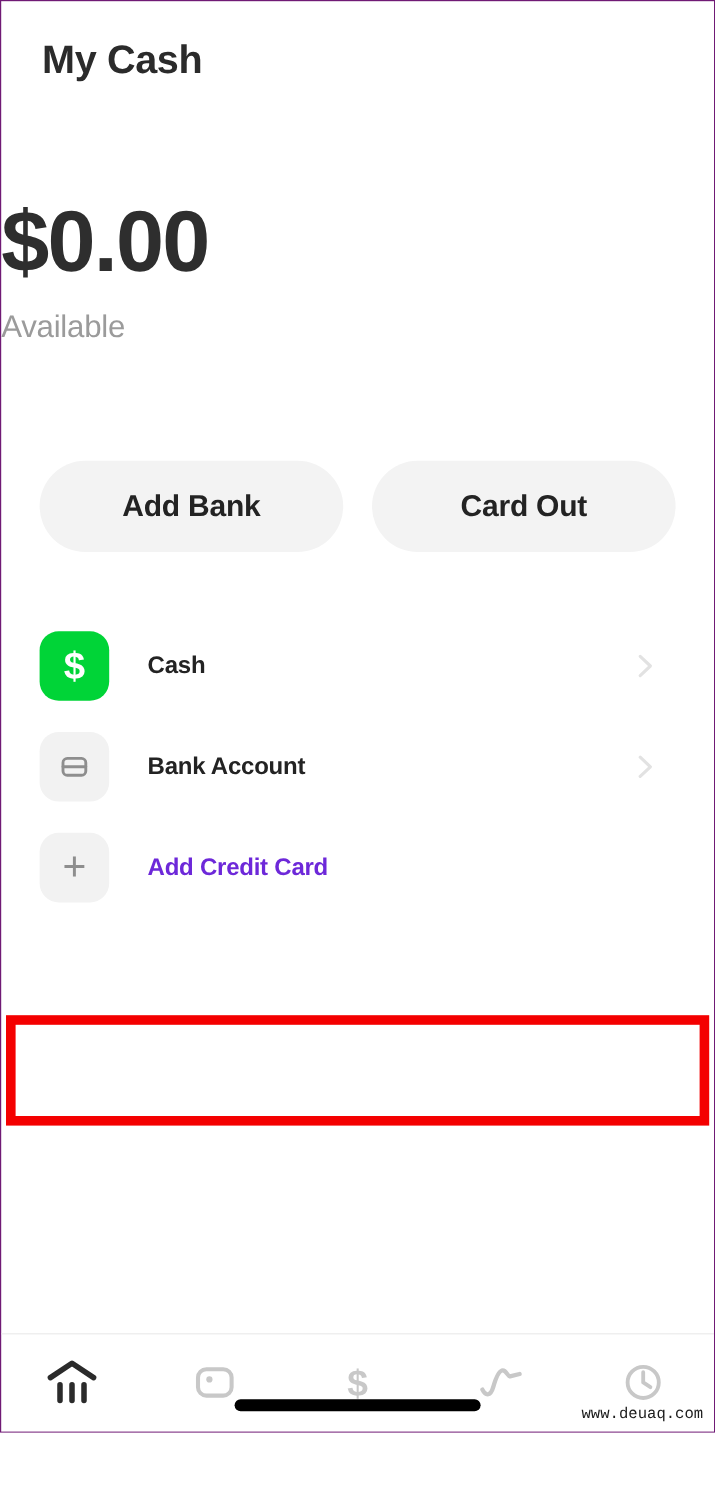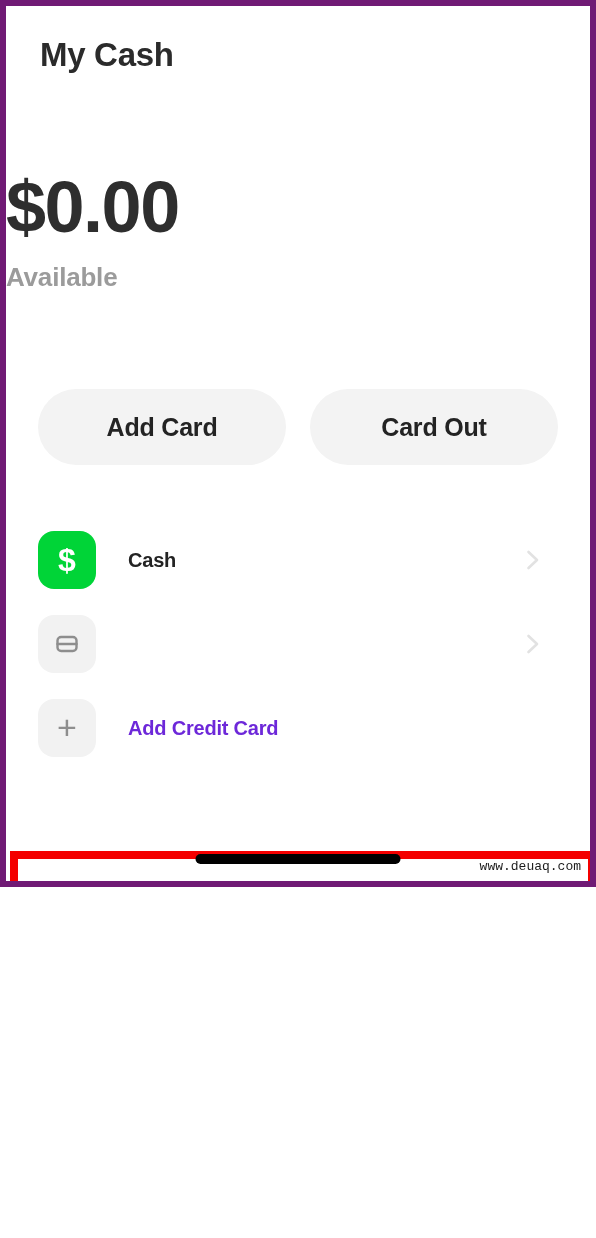--- a/index.html
+++ b/index.html
@@ -7,25 +7,25 @@
     padding: 0;
     background: #ffffff;
   }
   body {
     font-family: "Liberation Sans", sans-serif;
     -webkit-font-smoothing: antialiased;
   }
   #phone {
     position: relative;
     width: 596px;
-    height: 887px;
+    height: 1194px;
     background: #ffffff;
     overflow: hidden;
     box-sizing: border-box;
-    border: 6px solid #701a75;
+    border: 1px solid #701a75;
   }
 
   
   .screen-title {
     position: absolute;
     left: 34px;
     top: 29px;
     font-size: 33px;
     font-weight: 700;
     color: #2b2b2b;
@@ -44,21 +44,21 @@
   .balance-amount {
     font-size: 72px;
     font-weight: 700;
     color: #2e2e2e;
     letter-spacing: -1.5px;
     line-height: 1.0;
   }
   .balance-caption {
     margin-top: 19px;
     font-size: 26px;
-    font-weight: 700;
+    font-weight: 400;
     color: #9b9b9b;
     letter-spacing: -0.2px;
   }
 
   
   .action-row {
     position: absolute;
     left: 32px;
     right: 32px;
     top: 383px;
@@ -209,21 +209,21 @@
 <div id="phone">
 
   <div class="screen-title">My Cash</div>
 
   <div class="balance-block">
     <div class="balance-amount">$0.00</div>
     <div class="balance-caption">Available</div>
   </div>
 
   <div class="action-row">
-    <button class="action-btn">Add Card</button>
+    <button class="action-btn">Add Bank</button>
     <button class="action-btn">Card Out</button>
   </div>
 
   <div class="account-list">
 
     <div class="account-row">
       <div class="row-tile" id="tile-cash" style="background: rgb(0, 212, 55);">
         <span class="tile-glyph-dollar">$</span>
       </div>
       <div class="row-label">Cash</div>
@@ -233,20 +233,21 @@
     </div>
 
 
     <div class="account-row">
       <div class="row-tile neutral">
         <svg width="32" height="32" viewBox="0 0 32 32">
           <rect x="6.5" y="9" width="19" height="14" rx="3.6" ry="3.6" fill="none" stroke="#8e8e8e" stroke-width="2.4"></rect>
           <path d="M6.5 16 H25.5" stroke="#8e8e8e" stroke-width="2.4" stroke-linecap="round"></path>
         </svg>
       </div>
+      <div class="row-label">Bank Account</div>
       <svg class="row-chevron" viewBox="0 0 22 22">
         <path d="M6.5 3 L15 11 L6.5 19" fill="none" stroke="#e2e2e2" stroke-width="2.6" stroke-linecap="round" stroke-linejoin="round"></path>
       </svg>
     </div>
 
     <div class="account-row">
       <div class="row-tile neutral">
         <span class="tile-glyph-plus">+</span>
       </div>
       <div class="row-label muted">Add Credit Card</div>

